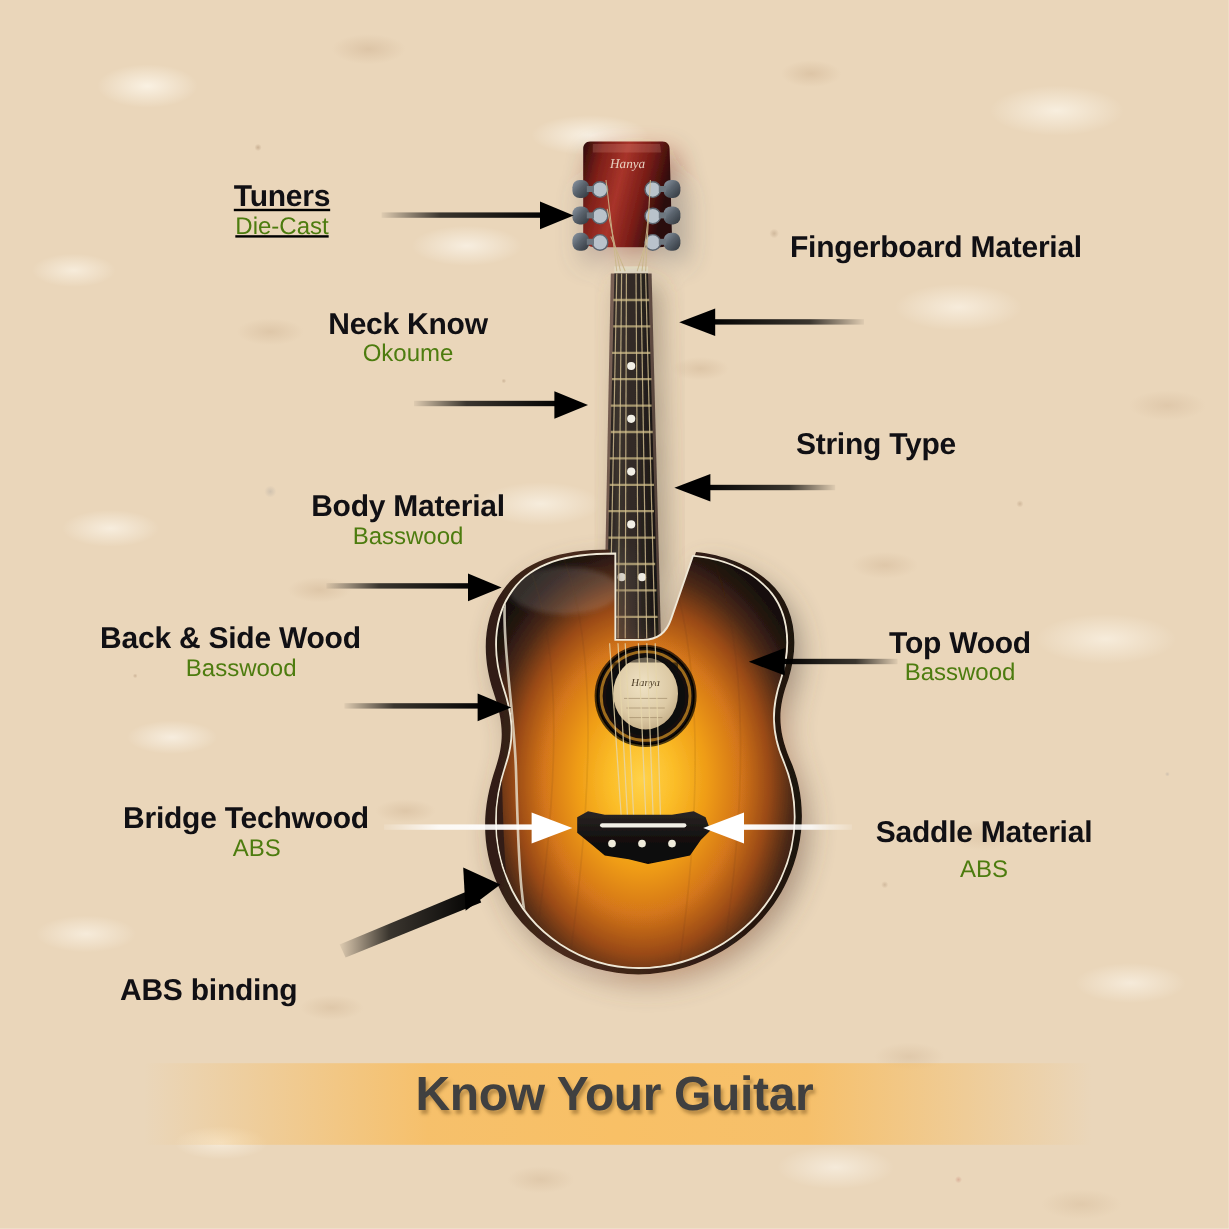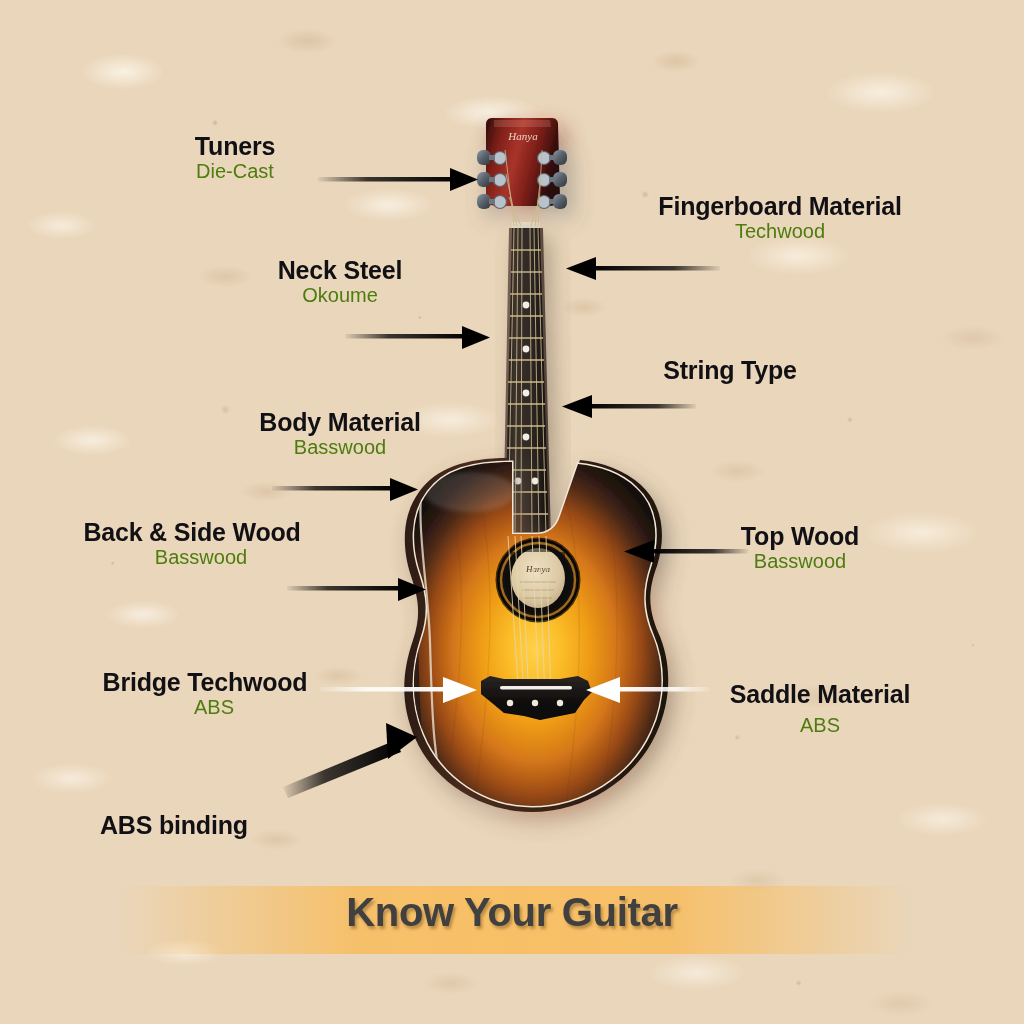--- a/index.html
+++ b/index.html
@@ -460,32 +460,31 @@
       <rect x="614" y="687" width="96" height="4.5" fill="url(#whtTailRev)"></rect>
       <polygon points="620,677 586,690 620,703" fill="#fff"></polygon>
     </g>
 
     <g>
       <polygon points="283,787 396,740 401,752 288,798" fill="url(#blkTail)"></polygon>
       <polygon points="386,723 417,737 388,759" fill="#000"></polygon>
     </g>
   </svg>
 
-  <div class="callout align-center" style="left:150px; top:132px; width:170px;">
+  <div class="callout align-center" style="left:150px; top:150px; width:170px;text-decoration:underline;">
     <div class="title">Tuners</div>
     <div class="sub">Die-Cast</div>
   </div>
 
   <div class="callout align-center" style="left:600px; top:192px; width:360px;">
     <div class="title">Fingerboard Material</div>
-    <div class="sub">Techwood</div>
   </div>
 
   <div class="callout align-center" style="left:230px; top:256px; width:220px;">
-    <div class="title">Neck Steel</div>
+    <div class="title">Neck Know</div>
     <div class="sub">Okoume</div>
   </div>
 
   <div class="callout align-center" style="left:600px; top:356px; width:260px;">
     <div class="title">String Type</div>
   </div>
 
   <div class="callout align-center" style="left:220px; top:408px; width:240px;">
     <div class="title">Body Material</div>
     <div class="sub">Basswood</div>

